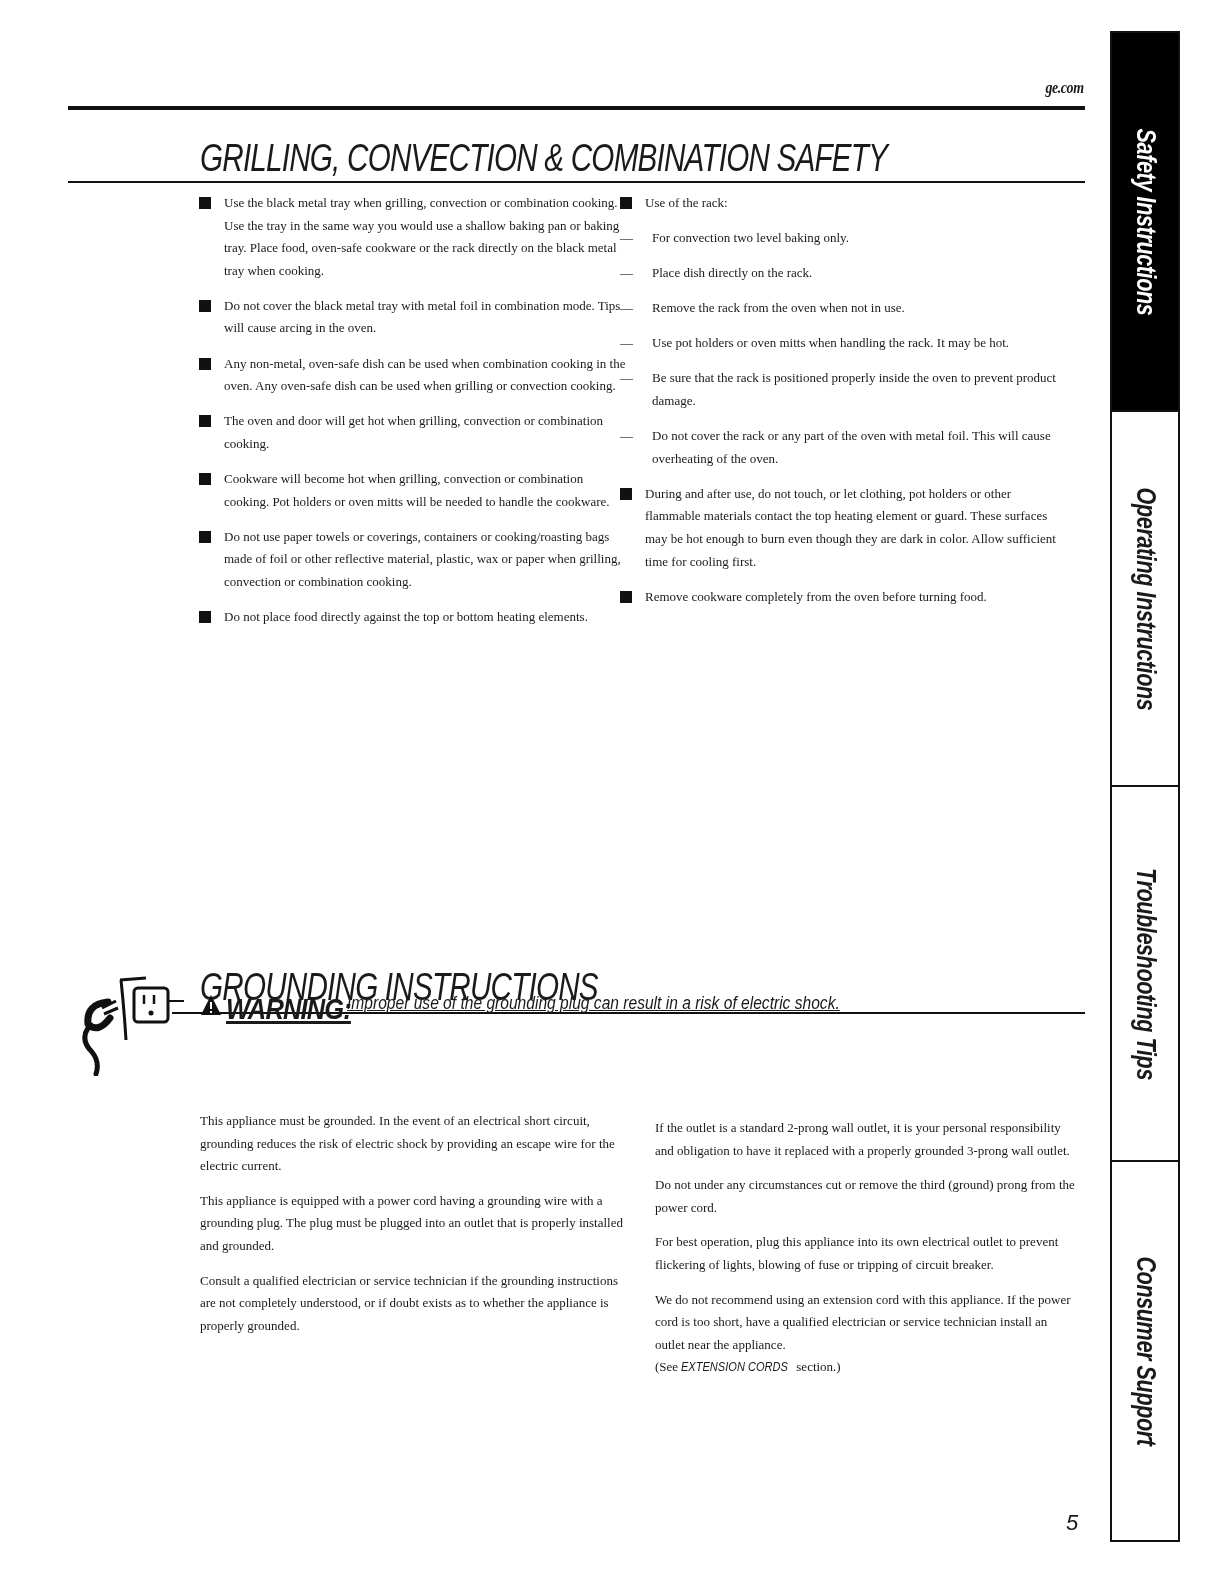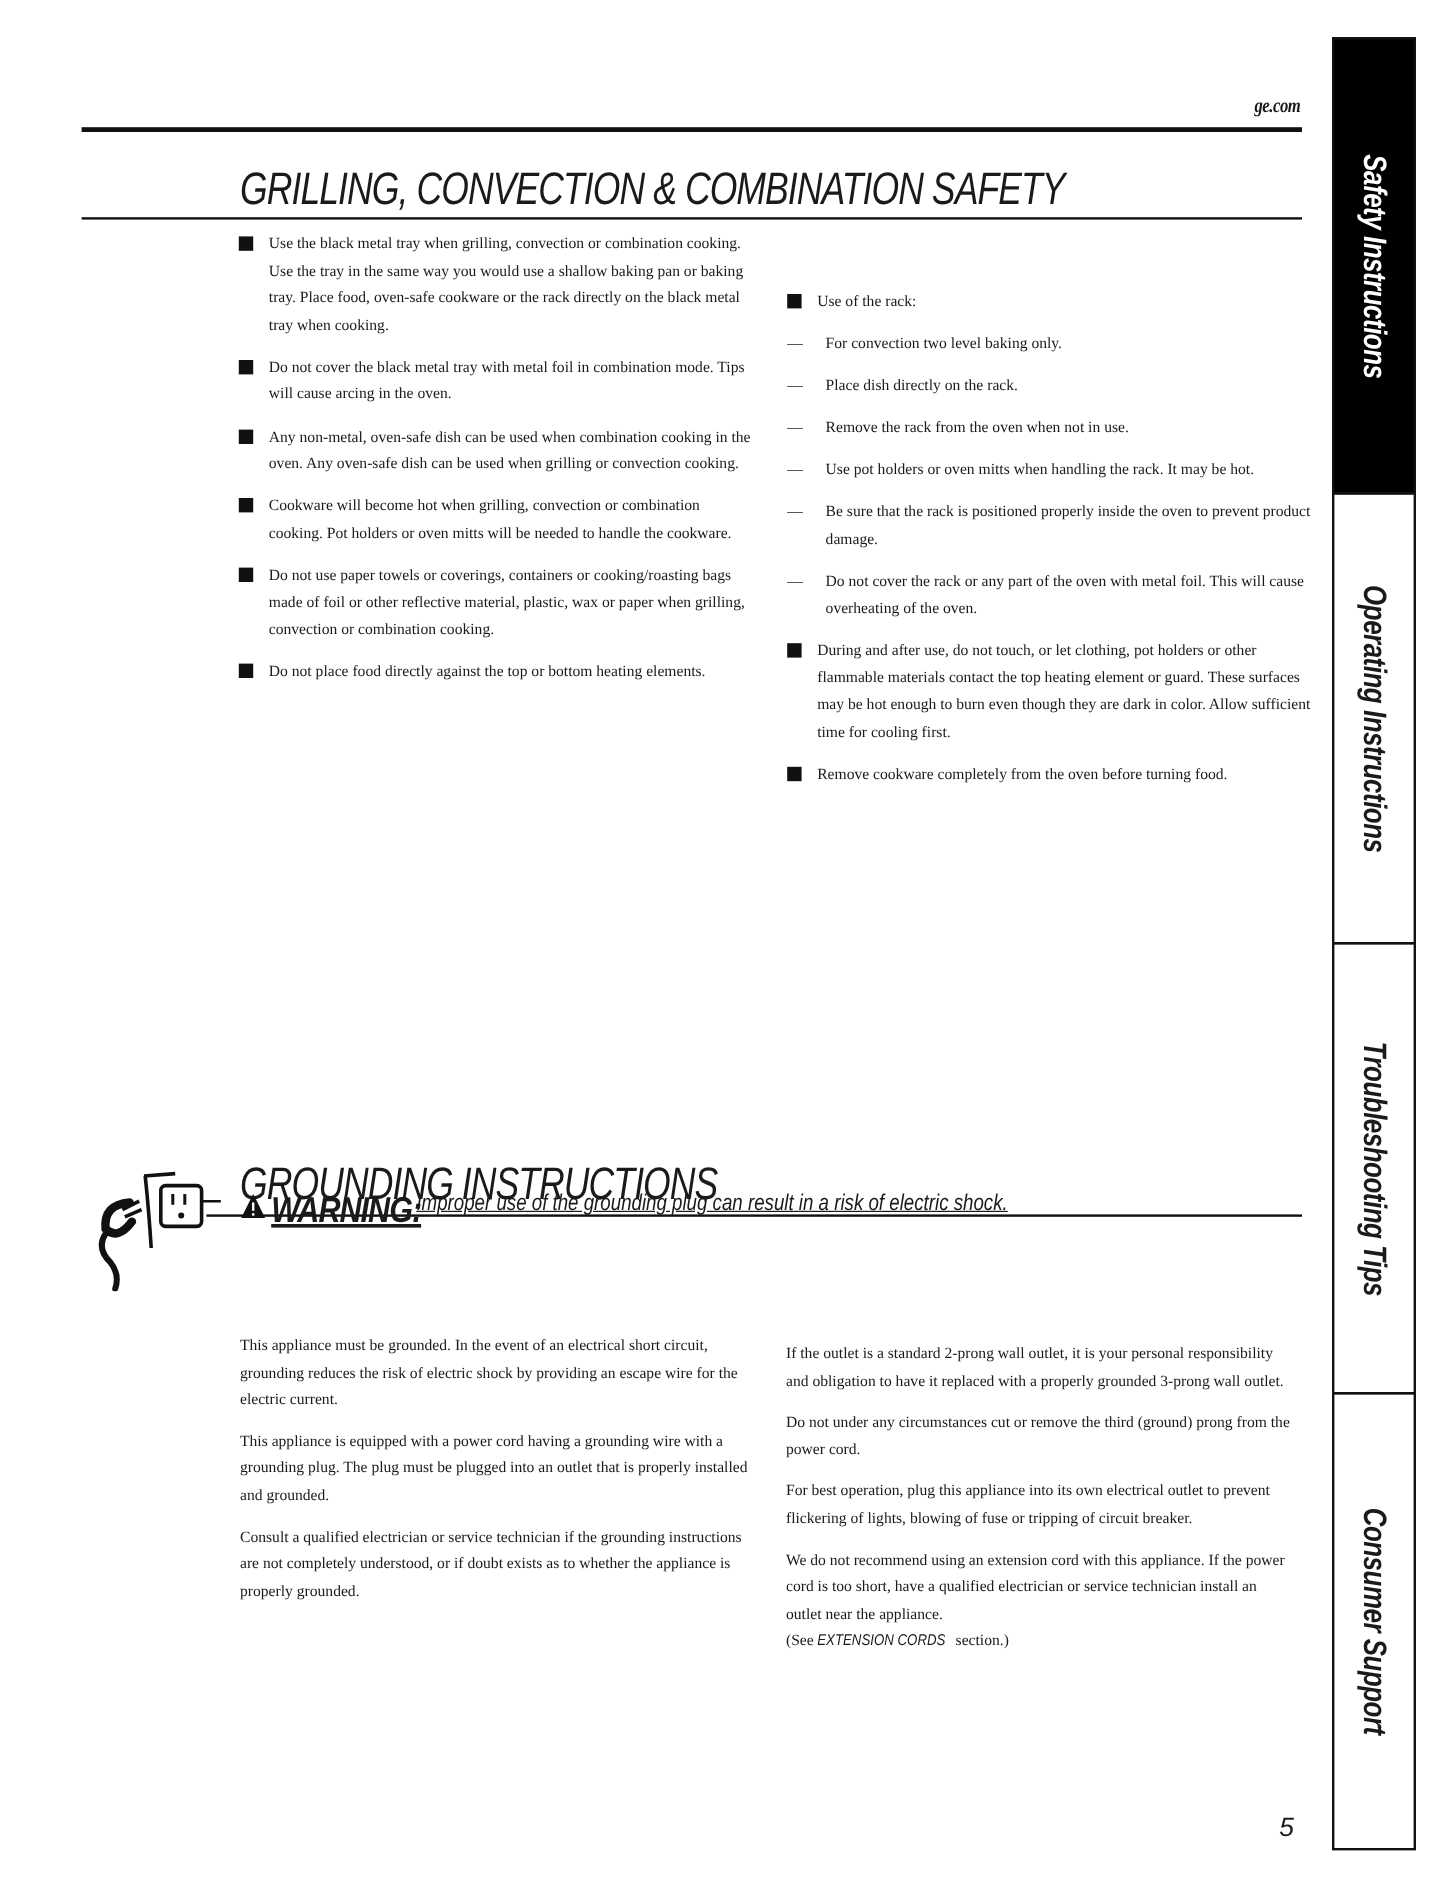--- a/index.html
+++ b/index.html
@@ -43,26 +43,27 @@
 <div class="site">ge.com</div>
 <div class="rule-thick" style="top:106px;"></div>
 
 <div class="h-title cond" style="left:200px; top:137px;">GRILLING, CONVECTION &amp; COMBINATION SAFETY</div>
 <div class="rule-thin" style="top:181px;"></div>
 
 <div class="col serif" style="left:199px; top:192px; width:430px;">
   <div class="bul"><span class="sq"></span><span>Use the black metal tray when grilling, convection or combination cooking. Use the tray in the same way you would use a shallow baking pan or baking tray. Place food, oven-safe cookware or the rack directly on the black metal tray when cooking.</span></div>
   <div class="bul"><span class="sq"></span><span>Do not cover the black metal tray with metal foil in combination mode. Tips will cause arcing in the oven.</span></div>
   <div class="bul"><span class="sq"></span><span>Any non-metal, oven-safe dish can be used when combination cooking in the oven. Any oven-safe dish can be used when grilling or convection cooking.</span></div>
+  <div class="bul"><span class="sq"></span><span>The oven and door will get hot when grilling, convection or combination cooking.</span></div>
   <div class="bul"><span class="sq"></span><span>Cookware will become hot when grilling, convection or combination cooking. Pot holders or oven mitts will be needed to handle the cookware.</span></div>
   <div class="bul"><span class="sq"></span><span>Do not use paper towels or coverings, containers or cooking/roasting bags made of foil or other reflective material, plastic, wax or paper when grilling, convection or combination cooking.</span></div>
   <div class="bul"><span class="sq"></span><span>Do not place food directly against the top or bottom heating elements.</span></div>
 </div>
 
-<div class="col serif" style="left:656px; top:192px; width:436px;margin-top:48px;">
+<div class="col serif" style="left:620px; top:192px; width:436px;">
   <div class="bul"><span class="sq"></span><span>Use of the rack:</span></div>
   <div class="dash"><span class="dsh">—</span><span>For convection two level baking only.</span></div>
   <div class="dash"><span class="dsh">—</span><span>Place dish directly on the rack.</span></div>
   <div class="dash"><span class="dsh">—</span><span>Remove the rack from the oven when not in use.</span></div>
   <div class="dash"><span class="dsh">—</span><span>Use pot holders or oven mitts when handling the rack. It may be hot.</span></div>
   <div class="dash"><span class="dsh">—</span><span>Be sure that the rack is positioned properly inside the oven to prevent product damage.</span></div>
   <div class="dash"><span class="dsh">—</span><span>Do not cover the rack or any part of the oven with metal foil. This will cause overheating of the oven.</span></div>
   <div class="bul"><span class="sq"></span><span>During and after use, do not touch, or let clothing, pot holders or other flammable materials contact the top heating element or guard. These surfaces may be hot enough to burn even though they are dark in color. Allow sufficient time for cooling first.</span></div>
   <div class="bul"><span class="sq"></span><span>Remove cookware completely from the oven before turning food.</span></div>
 </div>

